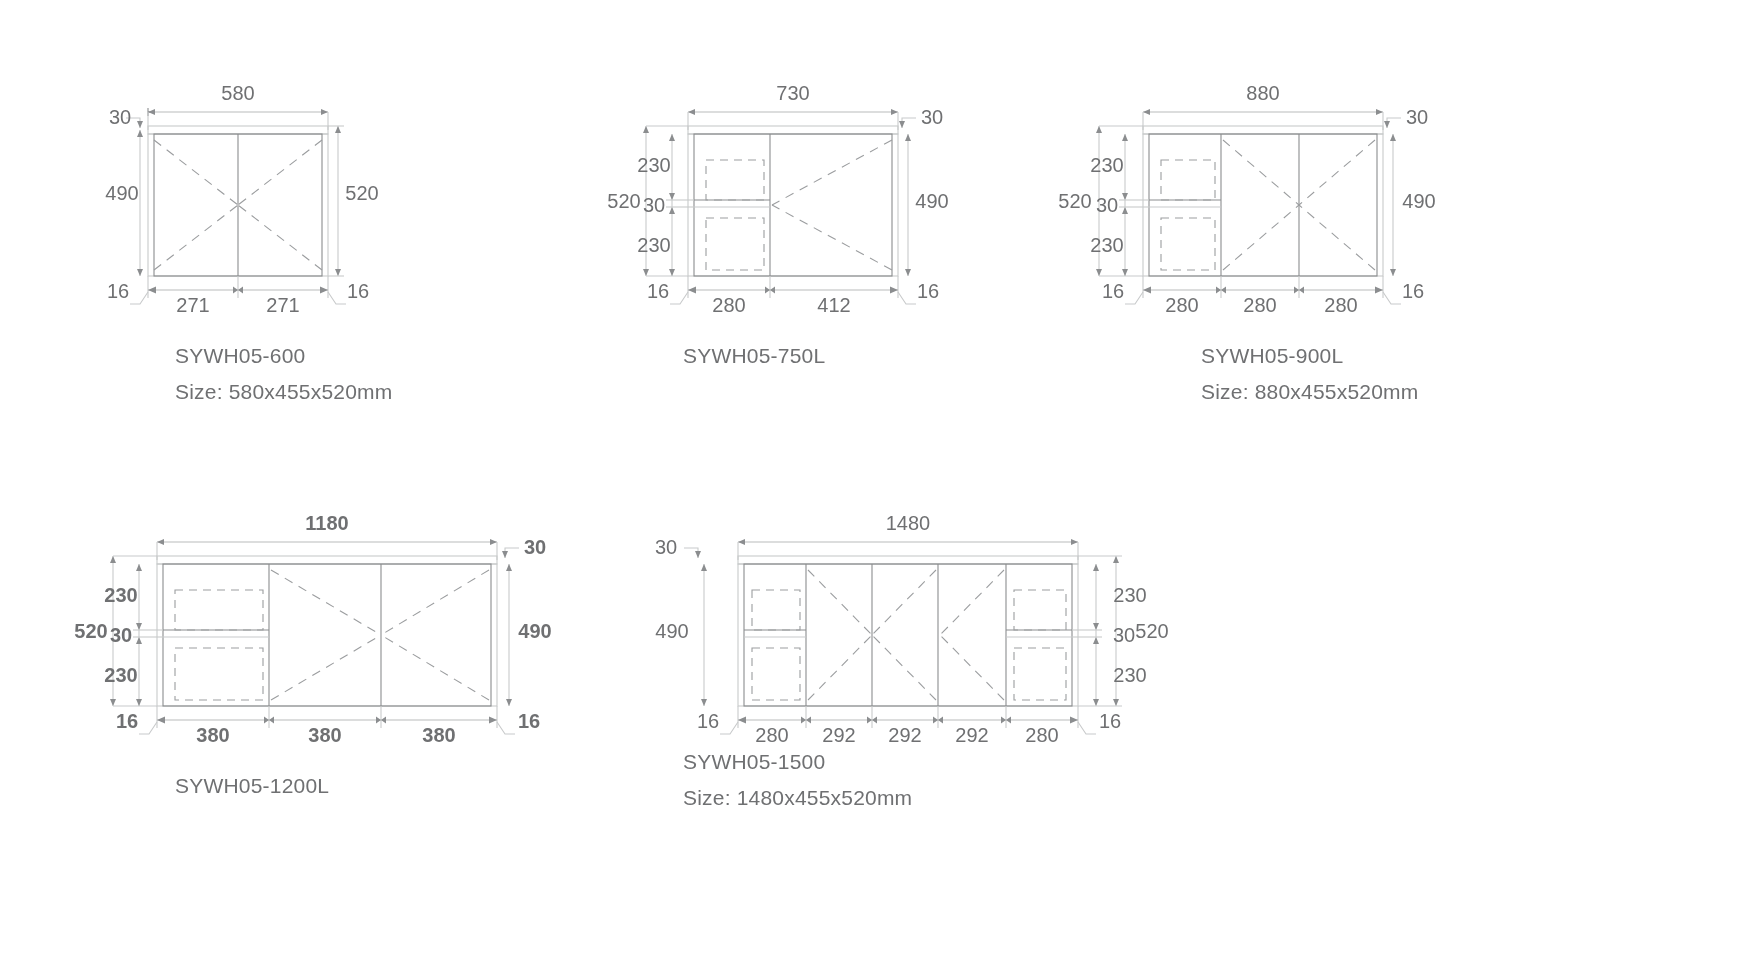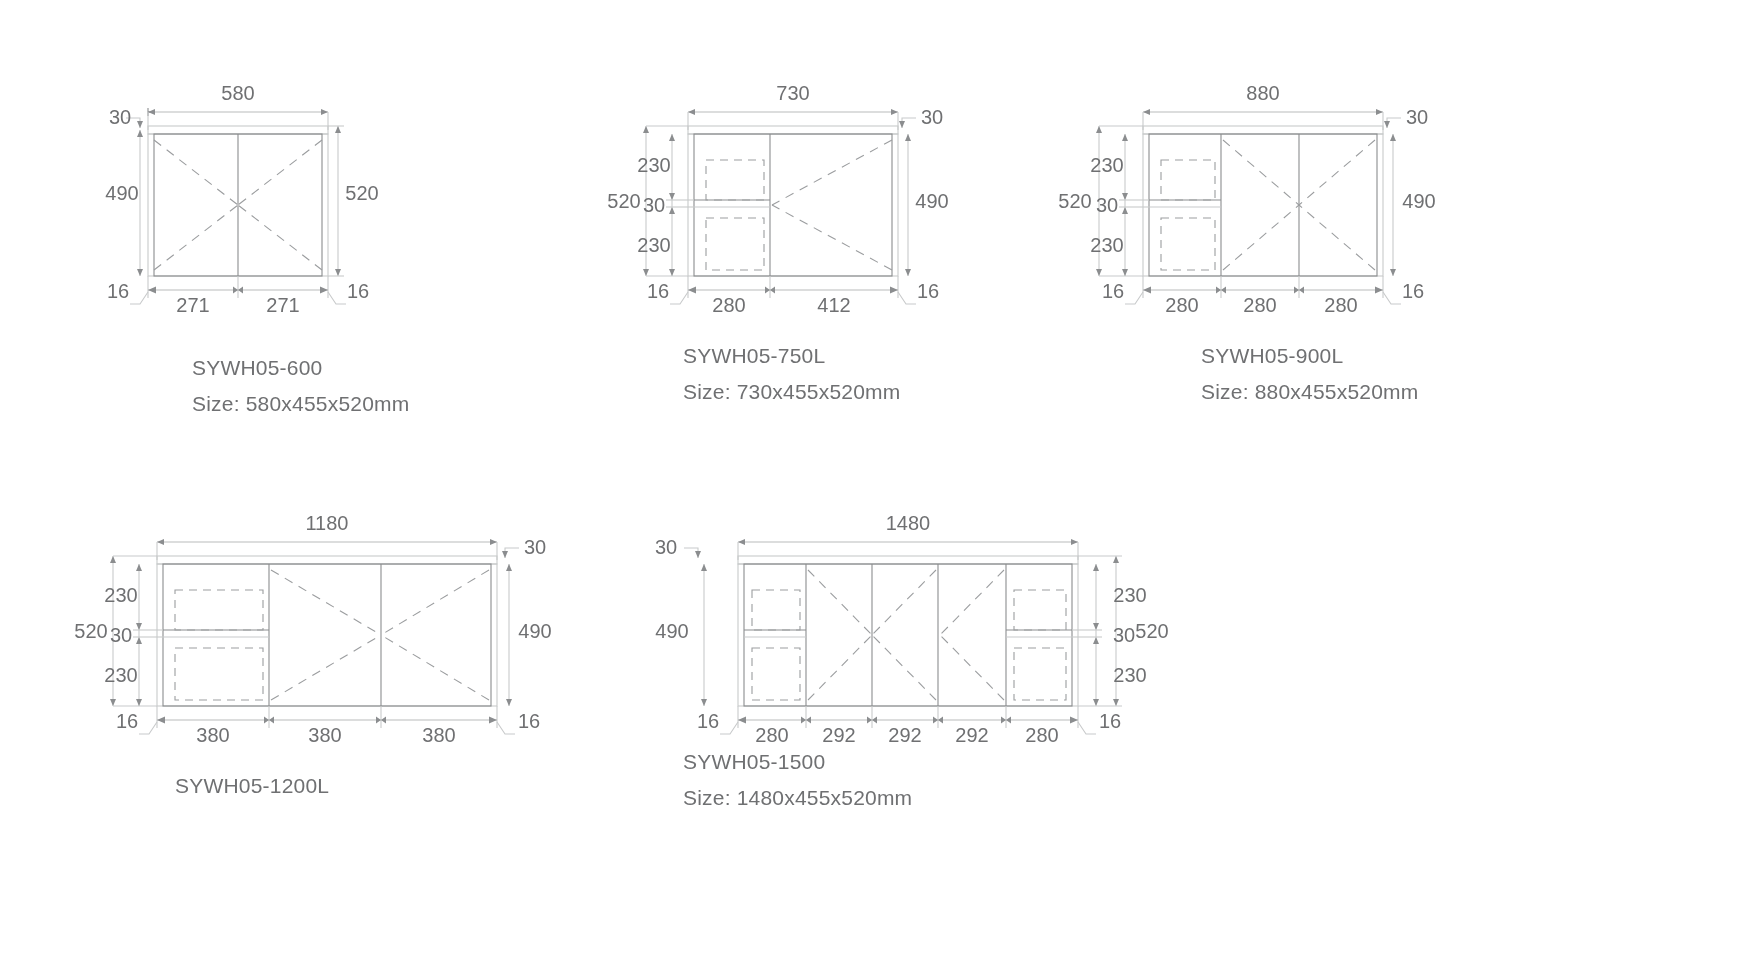--- a/index.html
+++ b/index.html
@@ -85,21 +85,21 @@
       <text class="dimtxt" x="138" y="40" text-anchor="middle">580</text>
       <text class="dimtxt" x="20" y="64" text-anchor="middle">30</text>
       <text class="dimtxt" x="22" y="140" text-anchor="middle">490</text>
       <text class="dimtxt" x="262" y="140" text-anchor="middle">520</text>
       <text class="dimtxt" x="93" y="252" text-anchor="middle">271</text>
       <text class="dimtxt" x="183" y="252" text-anchor="middle">271</text>
       <text class="dimtxt" x="18" y="238" text-anchor="middle">16</text>
       <text class="dimtxt" x="258" y="238" text-anchor="middle">16</text>
     </svg>
   </div>
-  <div class="caption" style="left:192px;top:338px;margin-top:12px;">
+  <div class="caption" style="left:175px;top:338px;">
     <div>SYWH05-600</div>
     <div>Size: 580x455x520mm</div>
   </div>
 
   <div class="fig" style="left:610px;top:60px;">
     <svg width="380" height="260" viewBox="0 0 380 260">
       <g stroke="#8b8d8f" fill="none" stroke-width="1.1">
         <line x1="78" y1="52" x2="288" y2="52" stroke="#b9bbbc"></line>
         <path d="M78 52 l7 -3 l0 6 z" fill="#8b8d8f" stroke="none"></path>
         <path d="M288 52 l-7 -3 l0 6 z" fill="#8b8d8f" stroke="none"></path>
@@ -163,21 +163,20 @@
       <text class="dimtxt" x="44" y="192" text-anchor="middle">230</text>
       <text class="dimtxt" x="322" y="148" text-anchor="middle">490</text>
       <text class="dimtxt" x="119" y="252" text-anchor="middle">280</text>
       <text class="dimtxt" x="224" y="252" text-anchor="middle">412</text>
       <text class="dimtxt" x="48" y="238" text-anchor="middle">16</text>
       <text class="dimtxt" x="318" y="238" text-anchor="middle">16</text>
     </svg>
   </div>
   <div class="caption" style="left:683px;top:338px;">
     <div>SYWH05-750L</div>
-    <div>Size: 730x455x520mm</div>
   </div>
 
   <div class="fig" style="left:1055px;top:60px;">
     <svg width="400" height="260" viewBox="0 0 400 260">
       <g stroke="#8b8d8f" fill="none" stroke-width="1.1">
         <line x1="88" y1="52" x2="328" y2="52" stroke="#b9bbbc"></line>
         <path d="M88 52 l7 -3 l0 6 z" fill="#8b8d8f" stroke="none"></path>
         <path d="M328 52 l-7 -3 l0 6 z" fill="#8b8d8f" stroke="none"></path>
         <line x1="88" y1="52" x2="88" y2="70" stroke="#c8cacb"></line>
         <line x1="328" y1="52" x2="328" y2="70" stroke="#c8cacb"></line>
@@ -243,21 +242,21 @@
       <text class="dimtxt" x="286" y="252" text-anchor="middle">280</text>
       <text class="dimtxt" x="58" y="238" text-anchor="middle">16</text>
       <text class="dimtxt" x="358" y="238" text-anchor="middle">16</text>
     </svg>
   </div>
   <div class="caption" style="left:1165px;top:338px;margin-left:36px;">
     <div>SYWH05-900L</div>
     <div>Size: 880x455x520mm</div>
   </div>
 
-  <div class="fig" style="left:85px;top:490px;">
+  <div class="fig" style="left:85px;top:490px;font-weight:bold;">
     <svg width="490" height="260" viewBox="0 0 490 260">
       <g stroke="#8b8d8f" fill="none" stroke-width="1.1">
         <line x1="72" y1="52" x2="412" y2="52" stroke="#b9bbbc"></line>
         <path d="M72 52 l7 -3 l0 6 z" fill="#8b8d8f" stroke="none"></path>
         <path d="M412 52 l-7 -3 l0 6 z" fill="#8b8d8f" stroke="none"></path>
         <line x1="72" y1="52" x2="72" y2="70" stroke="#c8cacb"></line>
         <line x1="412" y1="52" x2="412" y2="70" stroke="#c8cacb"></line>
         <rect x="72" y="66" width="340" height="8" stroke="#c8cacb"></rect>
         <rect x="72" y="74" width="340" height="142" stroke="#c8cacb"></rect>
         <rect x="78" y="74" width="328" height="142" stroke="#8b8d8f"></rect>

